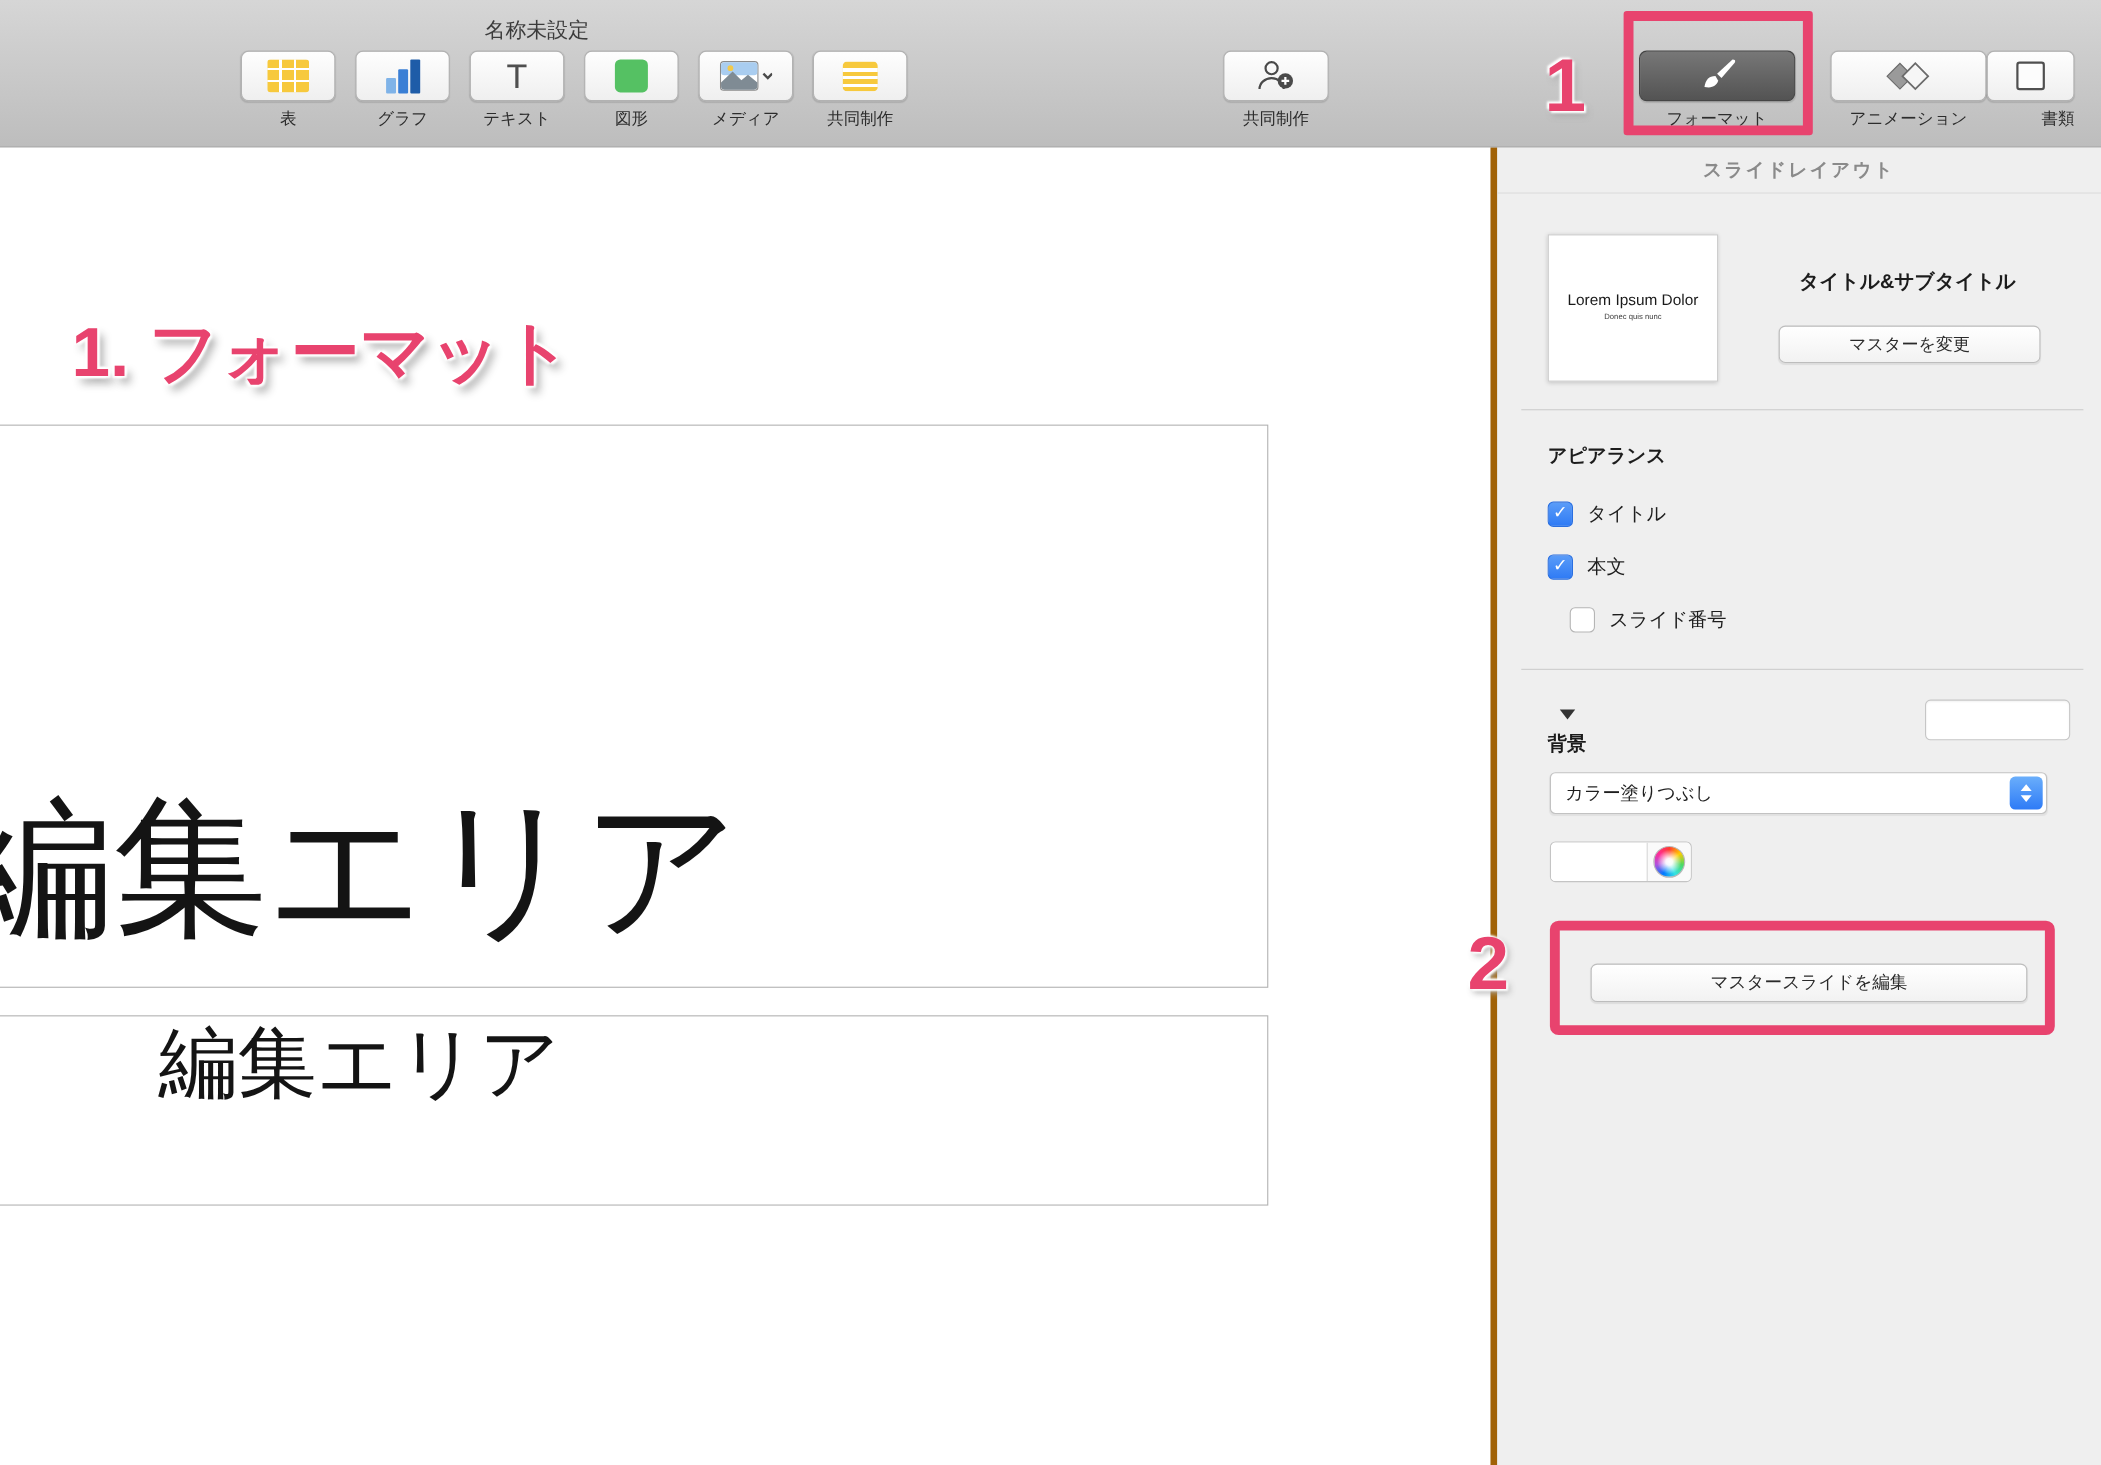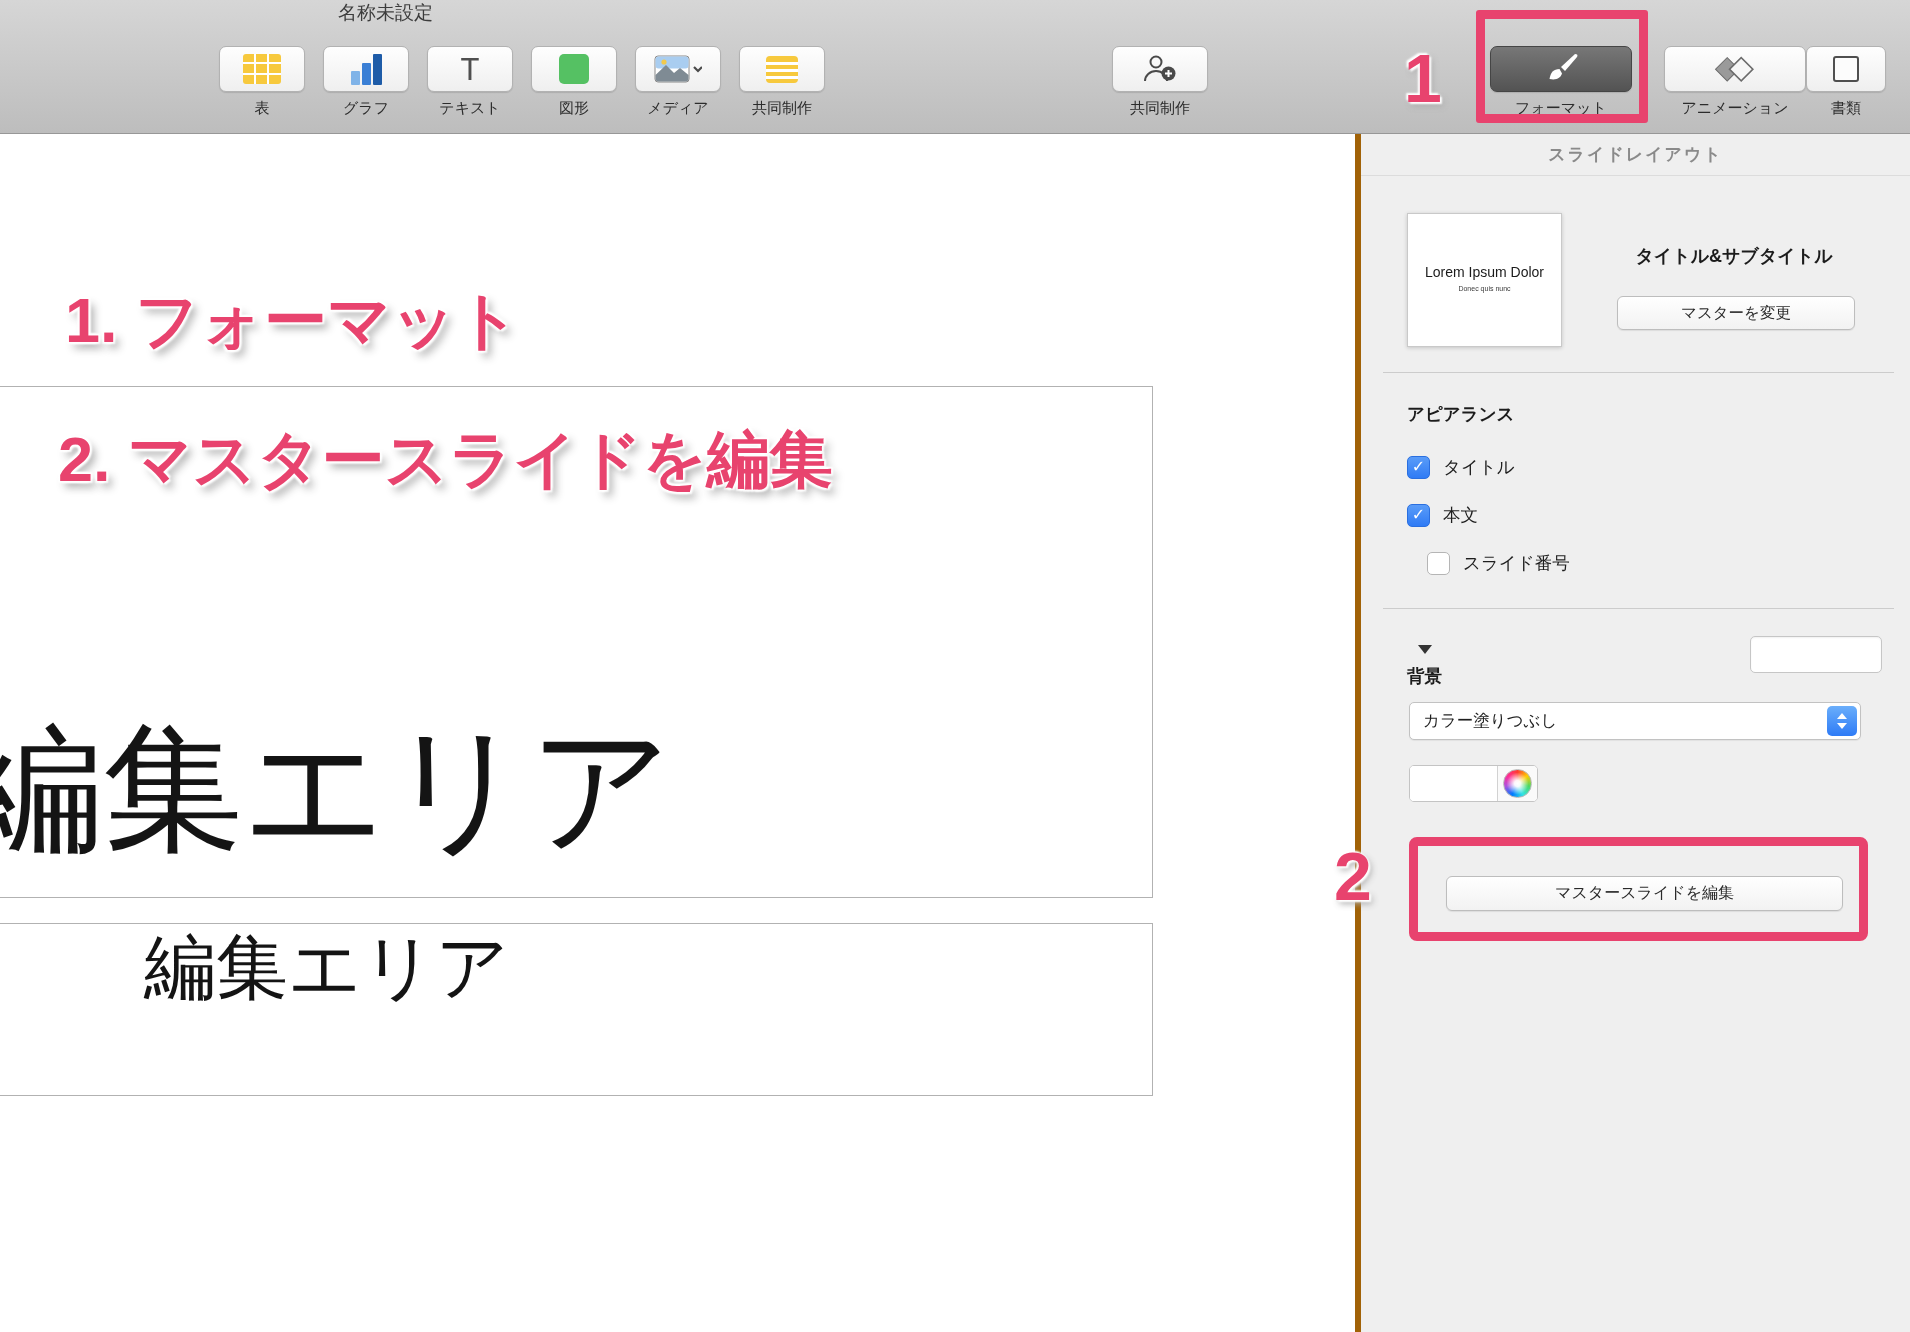--- a/index.html
+++ b/index.html
@@ -4,33 +4,33 @@
 <style>
   * { margin:0; padding:0; box-sizing:border-box; }
   :root { --accent:#e8436e; }
   html,body { width:1910px; height:1332px; overflow:hidden; }
   body { font-family:"Liberation Sans","DejaVu Sans",sans-serif; background:#fff; }
   .app { position:relative; width:1910px; height:1332px; }
 
   
   .toolbar { position:absolute; top:0; left:0; width:1910px; height:134px;
     background:linear-gradient(180deg,#d6d6d6,#bdbdbd); border-bottom:1px solid #979797; z-index:5; }
-  .window-title { position:absolute; top:0; left:338px; width:300px; text-align:left;
+  .window-title { position:absolute; top:15px; left:338px; width:300px; text-align:center;
     font-size:19px; color:#3c3c3c; }
   .tb-left { position:absolute; left:219px; top:46px; display:flex; gap:18px; }
   .tb-btn { width:86px; text-align:center; }
   .bezel { width:100%; height:46px; border-radius:7px; border:1px solid #b2b2b2;
     background:linear-gradient(#fefefe,#efefef); box-shadow:0 1px 1px rgba(0,0,0,.12);
     display:flex; align-items:center; justify-content:center; }
   .bezel.dark { background:linear-gradient(#777,#535353); border-color:#454545; }
   .tb-label { margin-top:7px; font-size:15px; color:#2c2c2c; white-space:nowrap; }
   .tb-collab { position:absolute; left:1112px; top:46px; width:96px; text-align:center; }
   .tb-format { position:absolute; left:1490px; top:46px; width:142px; text-align:center; }
   .tb-anim { position:absolute; left:1648px; top:46px; width:142px; text-align:center; }
-  .tb-doc { position:absolute; left:1806px; top:46px; width:80px; text-align:center; }
+  .tb-doc { position:absolute; left:1806px; top:46px; width:80px; text-align:right; }
 
   
   .icon-table { width:38px; height:30px; border-radius:3px; background-color:#f7c93d;
     background-image:
       linear-gradient(90deg,transparent 0 11px,#fff 11px 13px,transparent 13px 24px,#fff 24px 26px,transparent 26px),
       linear-gradient(180deg,transparent 0 8px,#fff 8px 10px,transparent 10px 19px,#fff 19px 21px,transparent 21px); }
   .icon-chart { display:flex; align-items:flex-end; gap:2px; height:32px; }
   .icon-chart i { display:block; width:9px; border-radius:1px; }
   .icon-chart .c1 { height:14px; background:#7fb3e8; }
   .icon-chart .c2 { height:22px; background:#3a7fd5; }
@@ -212,21 +212,20 @@
       <div class="tb-label">書類</div>
     </div>
   </div>
 
   <div class="canvas">
     <div class="slide-box box-title"></div>
     <div class="slide-box box-subtitle"></div>
     <div class="big-title">編集エリア</div>
     <div class="sub-title">編集エリア</div>
     <div class="ann ann1">1. フォーマット</div>
-    <div class="ann ann2">2. マスタースライドを編集</div>
   </div>
 
   <div class="sidebar">
     <div class="sb-header">スライドレイアウト</div>
 
     <div class="thumb">
       <div class="thumb-title">Lorem Ipsum Dolor</div>
       <div class="thumb-sub">Donec quis nunc</div>
     </div>
     <div class="layout-name">タイトル&amp;サブタイトル</div>

